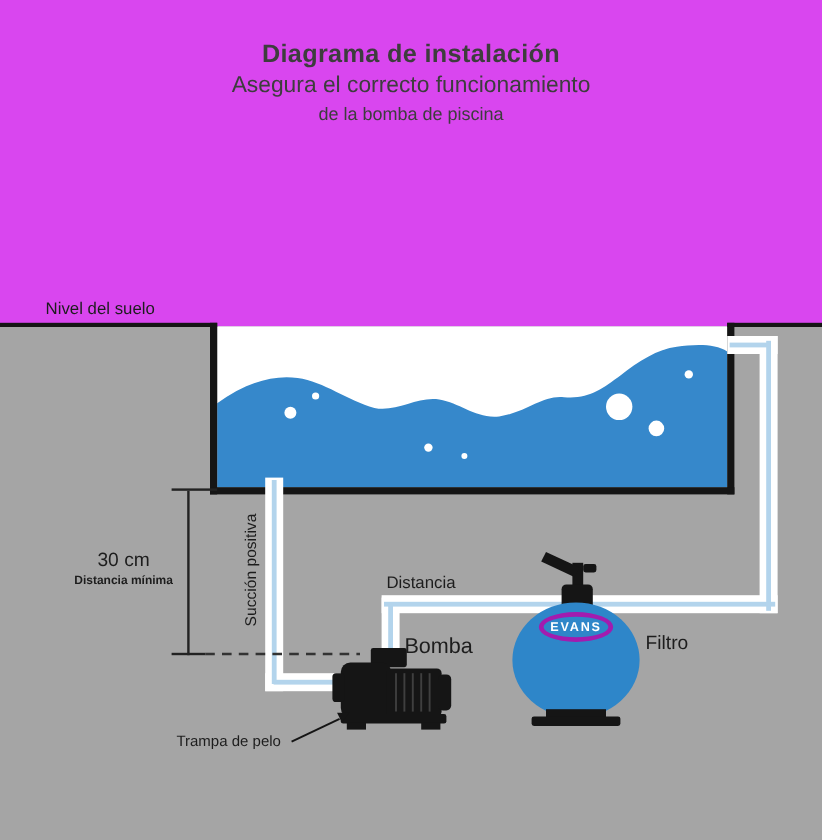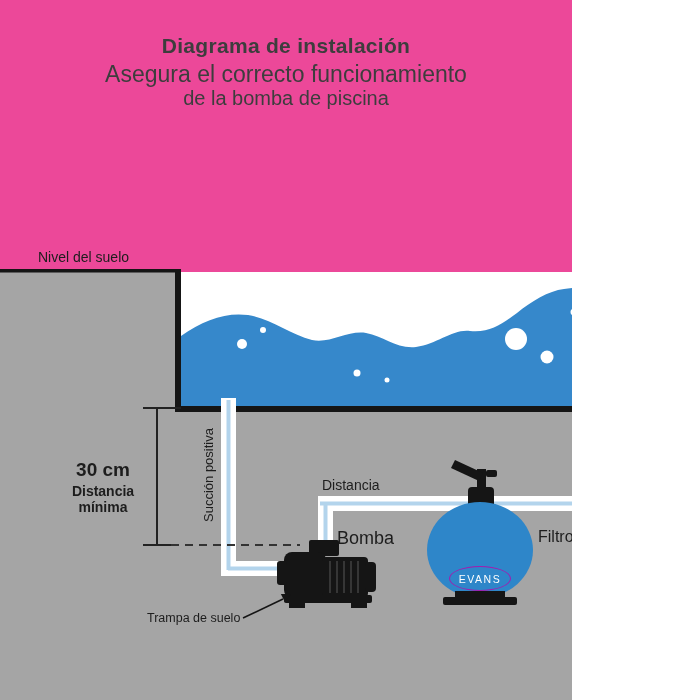--- a/index.html
+++ b/index.html
@@ -1,38 +1,38 @@
 <!DOCTYPE html>
 <html><head>
 <meta charset="utf-8">
 <style>
   html,body{margin:0;padding:0;background:#ffffff;}
   body{font-family:"Liberation Sans",sans-serif;}
-  .stage{position:relative;width:572px;height:700px;background:#ec4899;overflow:hidden;}
+  .stage{position:relative;width:685px;height:700px;background:#d946ef;overflow:hidden;}
   .stage svg{position:absolute;left:0;top:0;}
 
   .title-line{position:absolute;left:0;right:0;text-align:center;color:#3d3d3d;white-space:nowrap;}
   .title-main{top:34px;font-size:21px;font-weight:700;letter-spacing:.3px;}
-  .title-sub1{top:61px;font-size:23px;font-weight:400;}
-  .title-sub2{top:87px;font-size:20px;font-weight:400;}
+  .title-sub1{top:61px;font-size:19px;font-weight:400;}
+  .title-sub2{top:87px;font-size:15px;font-weight:400;}
 
   .lbl{position:absolute;color:#1d1d1d;white-space:nowrap;text-align:right;}
   .lbl-ground{left:38px;top:249px;font-size:14px;}
   .dist-box{position:absolute;left:49px;top:459px;width:108px;text-align:center;color:#1d1d1d;}
-  .dist-val{font-size:19px;font-weight:700;}
-  .dist-cap{font-size:14px;font-weight:700;margin-top:2px;}
+  .dist-val{font-size:16px;font-weight:400;}
+  .dist-cap{font-size:10px;font-weight:700;margin-top:2px;}
   .lbl-suction{left:145px;top:466px;width:130px;height:18px;text-align:center;font-size:13px;
                transform:rotate(-90deg);}
   .lbl-discharge{left:322px;top:477px;font-size:14px;}
   .lbl-pump{left:337px;top:528px;font-size:18px;}
   .lbl-filter{left:538px;top:528px;font-size:16px;}
   .lbl-hairtrap{left:147px;top:611px;font-size:12.5px;}
-  .brand-oval{position:absolute;left:449px;top:566px;width:62px;height:25px;border:1px solid #a21caf;
+  .brand-oval{position:absolute;left:449px;top:510px;width:62px;height:25px;border:4px solid #a21caf;
               border-radius:50%;box-sizing:border-box;display:flex;align-items:center;justify-content:center;
-              color:#ffffff;font-size:10.5px;font-weight:400;letter-spacing:1.5px;}
+              color:#ffffff;font-size:10.5px;font-weight:700;letter-spacing:1.5px;}
 </style>
 </head>
 <body>
 
 <div class="stage">
 
   <svg width="700" height="700" viewBox="0 0 700 700">
 
     <g>
       <rect x="0" y="272" width="700" height="428" fill="#a5a5a5"></rect>
@@ -133,16 +133,16 @@
 
   <div class="dist-box">
     <div class="dist-val">30 cm</div>
     <div class="dist-cap">Distancia mínima</div>
   </div>
 
   <div class="lbl lbl-suction">Succión positiva</div>
   <div class="lbl lbl-discharge">Distancia</div>
   <div class="lbl lbl-pump">Bomba</div>
   <div class="lbl lbl-filter">Filtro</div>
-  <div class="lbl lbl-hairtrap">Trampa de suelo</div>
+  <div class="lbl lbl-hairtrap">Trampa de pelo</div>
 
   <div class="brand-oval">EVANS</div>
 </div>
 
 </body></html>

